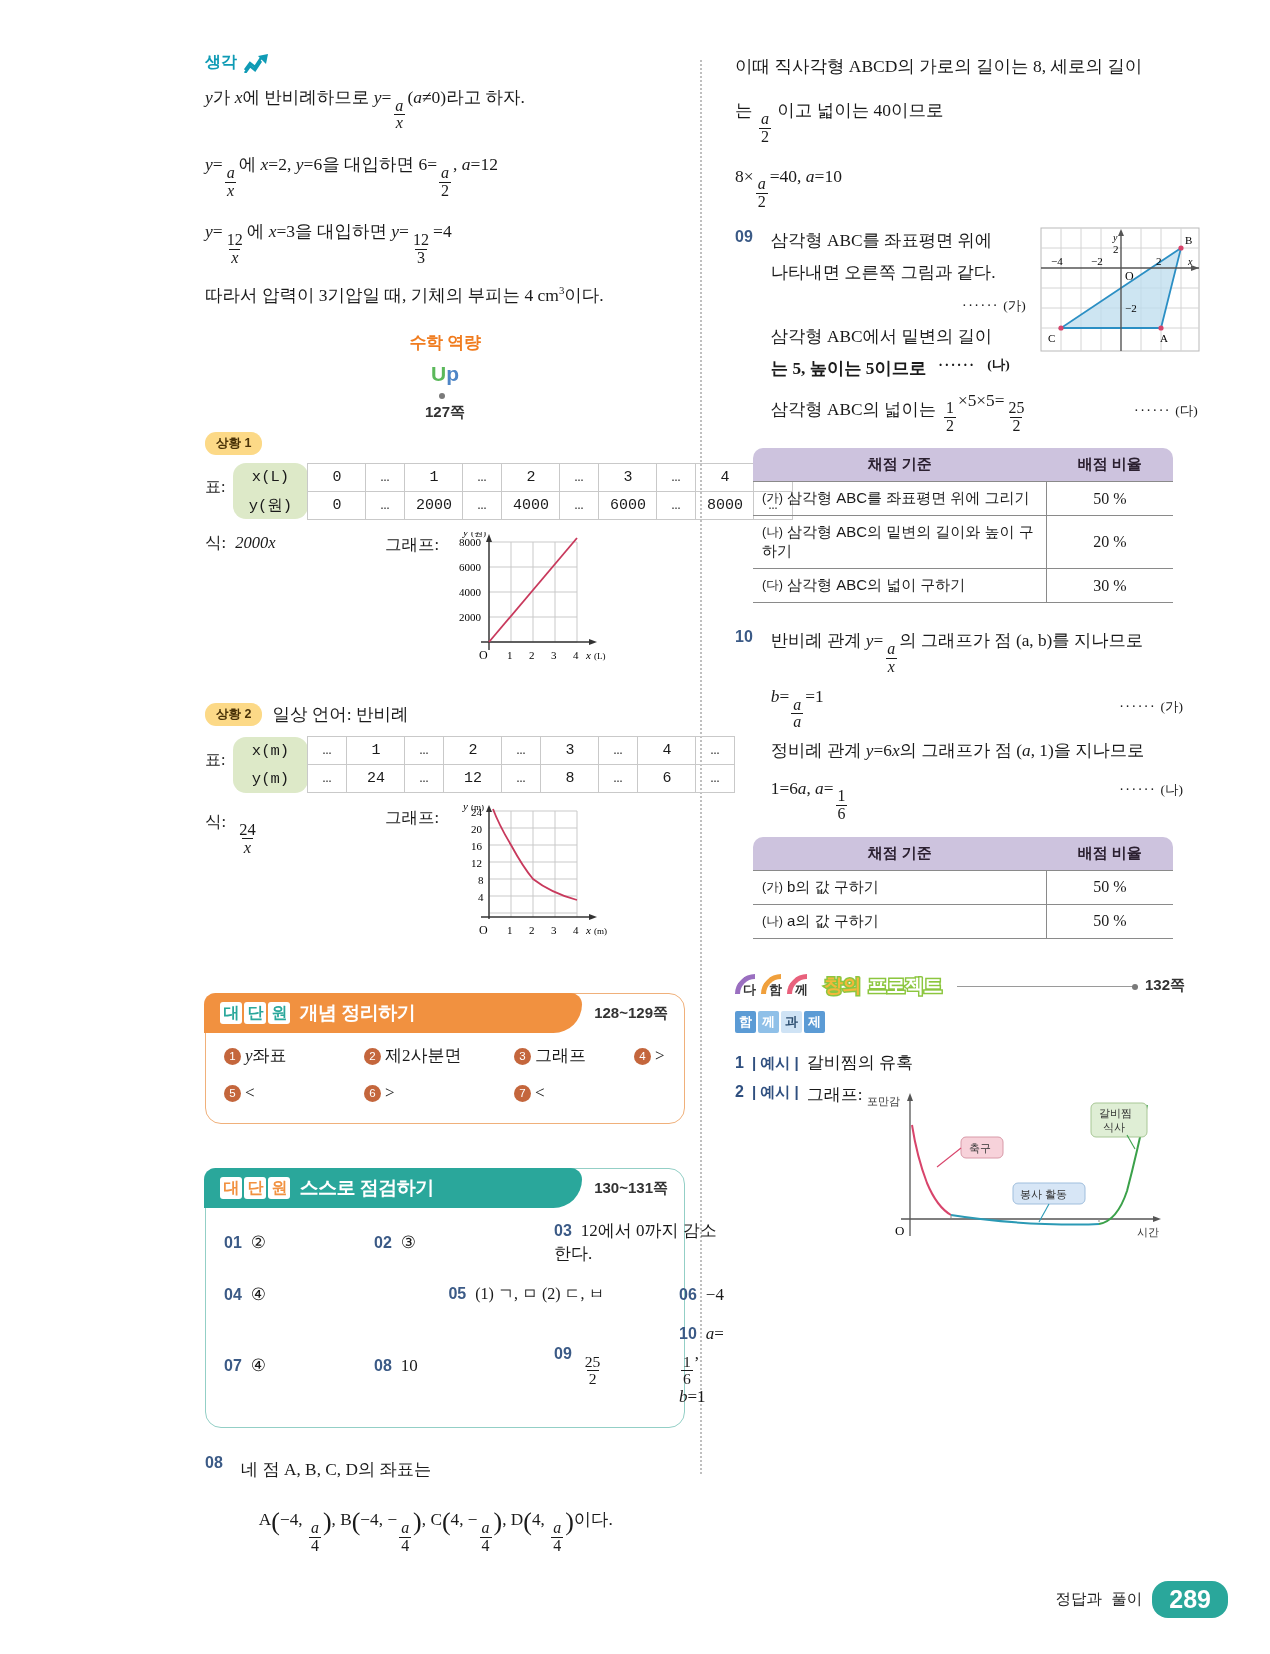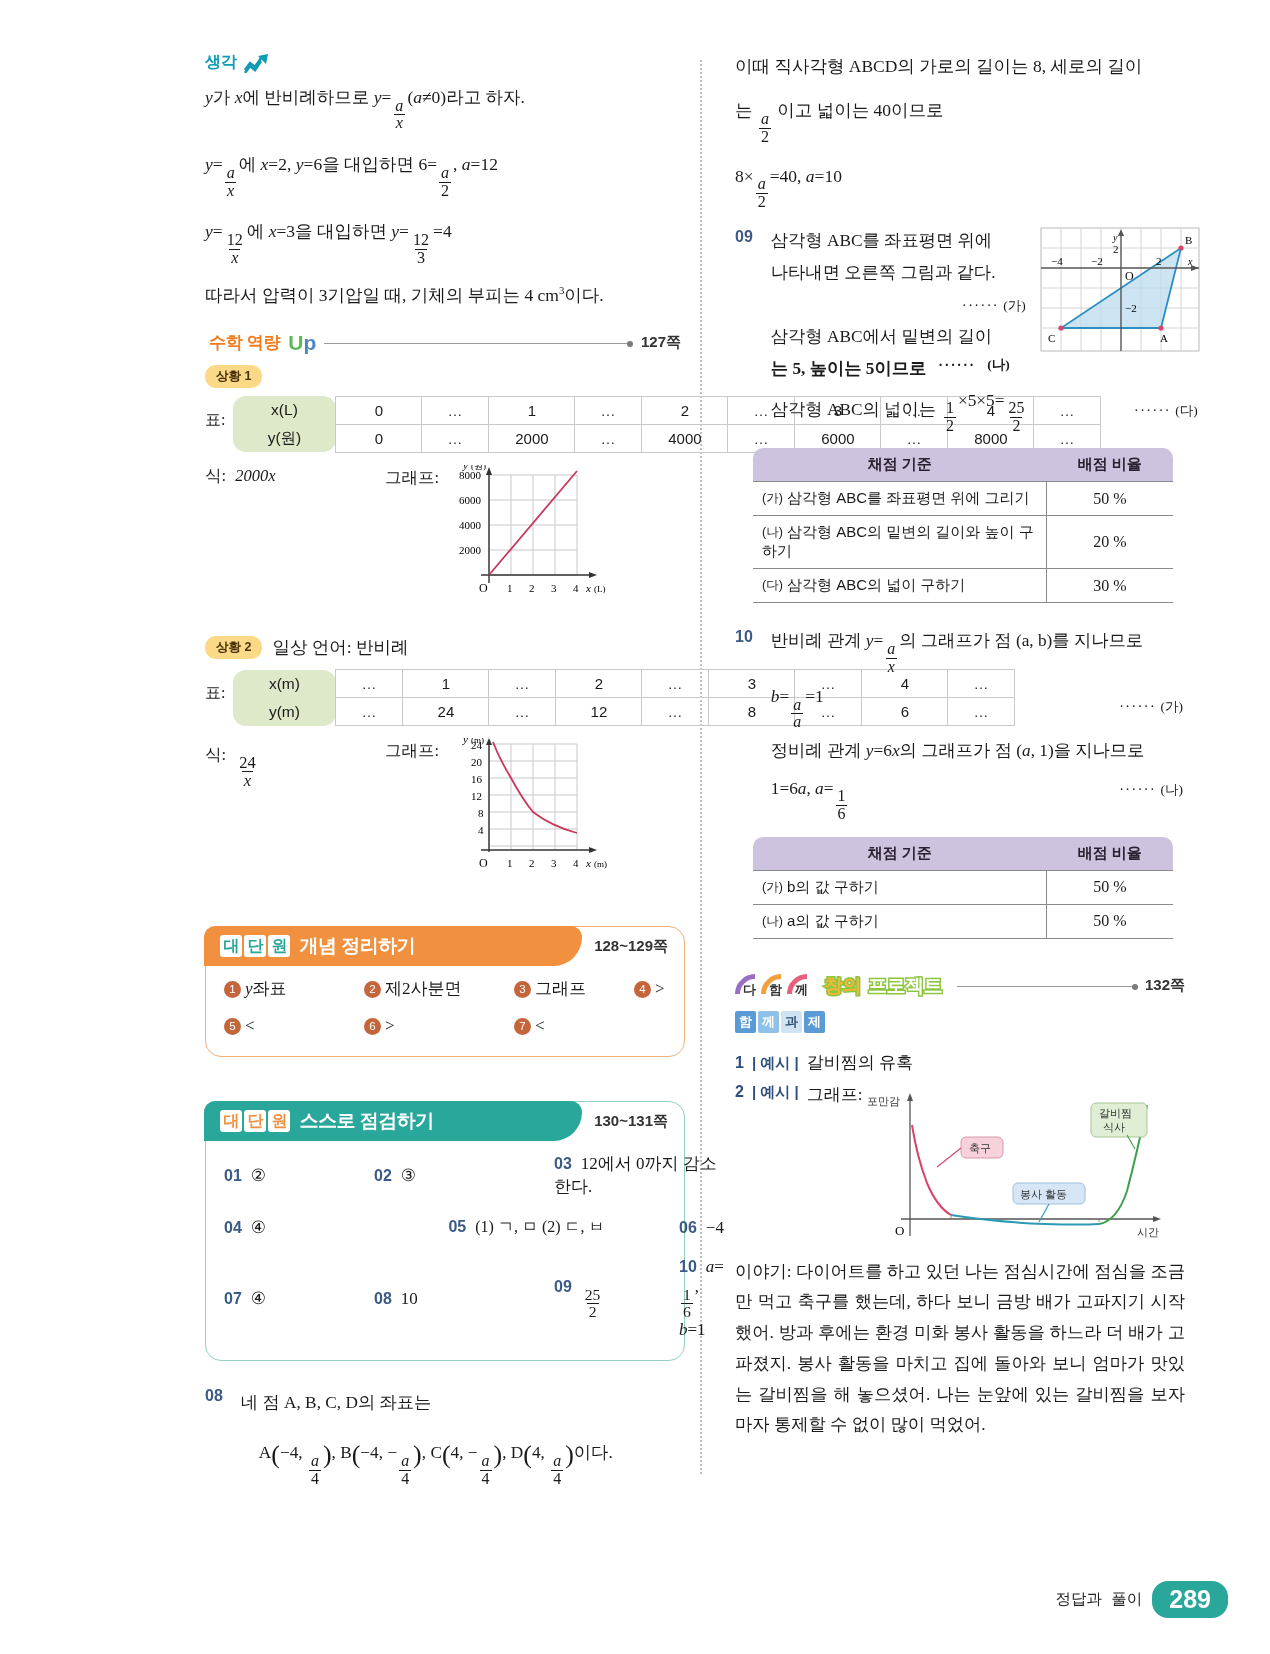--- a/index.html
+++ b/index.html
@@ -22,39 +22,39 @@
   .frac .num{padding:0 2px;}
   .frac .den{padding:0 2px;border-top:1.2px solid #1a1a1a;}
   .sup{font-size:.62em;vertical-align:super;}
 
   
   .think-head{display:flex;align-items:center;gap:6px;margin-bottom:10px;}
   .think-head .t{color:#0f9bb5;font-weight:bold;font-size:16px;
     font-family:"Liberation Sans",sans-serif;}
   .arrow-ic{width:32px;height:20px;position:relative;}
 
-  .cap-row{display:flex;align-items:center;gap:8px;margin:22px 4px 10px;}
+  .cap-row{display:flex;align-items:center;gap:8px;margin:22px 12px 10px;flex-direction:column;}
   .cap-title{color:#f07c1f;font-weight:bold;font-size:17px;
     font-family:"Liberation Sans",sans-serif;letter-spacing:-0.3px;}
   .cap-up{font-family:"Liberation Sans",sans-serif;font-weight:bold;font-size:21px;}
   .rule{flex:1;height:0;border-top:1.3px solid #9a9a9a;position:relative;top:1px;}
   .rule:after{content:"";position:absolute;right:0;top:-3px;width:6px;height:6px;
     border-radius:50%;background:#7a7a7a;}
   .pg{font-family:"Liberation Sans",sans-serif;font-size:15px;color:#333;font-weight:bold;}
 
   .sit-badge{display:inline-block;background:#fcd987;color:#4a3208;
     font-family:"Liberation Sans",sans-serif;font-weight:bold;font-size:12.5px;
     padding:3px 11px;border-radius:11px;}
 
   
   .tbl-row{display:flex;align-items:flex-start;gap:8px;margin-top:8px;}
   .tbl-lbl{font-size:16px;padding-top:14px;font-family:"Liberation Serif",serif;}
   table.vt{border-collapse:collapse;font-size:15px;}
   table.vt td{border:1px solid #c9c9c9;text-align:center;height:27px;
-    min-width:45px;padding:0 20px;font-family:Liberation Sans, sans-serif;}
+    min-width:45px;padding:0 6px;font-family:Liberation Mono, monospace;}
   table.vt td.hd{background:#dde9c8;border:none;min-width:62px;font-size:15.5px;}
   table.vt td.dots{min-width:26px;color:#333;letter-spacing:1px;}
   table.vt tr:first-child td.hd{border-radius:13px 13px 0 0;}
   table.vt tr:last-child td.hd{border-radius:0 0 13px 13px;}
 
   .eq-graph{display:flex;align-items:flex-start;margin-top:12px;}
   .eq-left{width:180px;font-size:16.5px;}
   .grf-lbl{font-size:16.5px;padding-top:2px;margin-right:2px;}
 
   
@@ -687,23 +687,19 @@
         <rect x="148" y="92" width="72" height="21" rx="5" fill="#d7e6f6" stroke="#9fbedd"></rect>
         <text x="155" y="107" font-size="11" font-family="Liberation Sans, sans-serif" fill="#333">봉사 활동</text>
         <line x1="184" y1="113" x2="174" y2="131" stroke="#2b9ab5" stroke-width="1.1"></line>
         <rect x="226" y="12" width="56" height="34" rx="5" fill="#dfeed5" stroke="#a8c796"></rect>
         <text x="234" y="26" font-size="11" font-family="Liberation Sans, sans-serif" fill="#333">갈비찜</text>
         <text x="238" y="40" font-size="11" font-family="Liberation Sans, sans-serif" fill="#333">식사</text>
         <line x1="262" y1="44" x2="270" y2="58" stroke="#3ba14a" stroke-width="1.1"></line>
       </svg>
     </div>
 
-    <div class="story">
-      <span>이야기:</span>
-      <span>다이어트를 하고 있던 나는 점심시간에 점심을 조금만 먹고 축구를 했는데, 하다 보니 금방 배가 고파지기 시작했어. 방과 후에는 환경 미화 봉사 활동을 하느라 더 배가 고파졌지. 봉사 활동을 마치고 집에 돌아와 보니 엄마가 맛있는 갈비찜을 해 놓으셨어. 나는 눈앞에 있는 갈비찜을 보자마자 통제할 수 없이 많이 먹었어.</span>
-    </div>
   </div>
 
   <div class="footer">
     <span class="lbl">정답과 풀이</span>
     <span class="pnum">289</span>
   </div>
 </div>
 
 </body></html>

